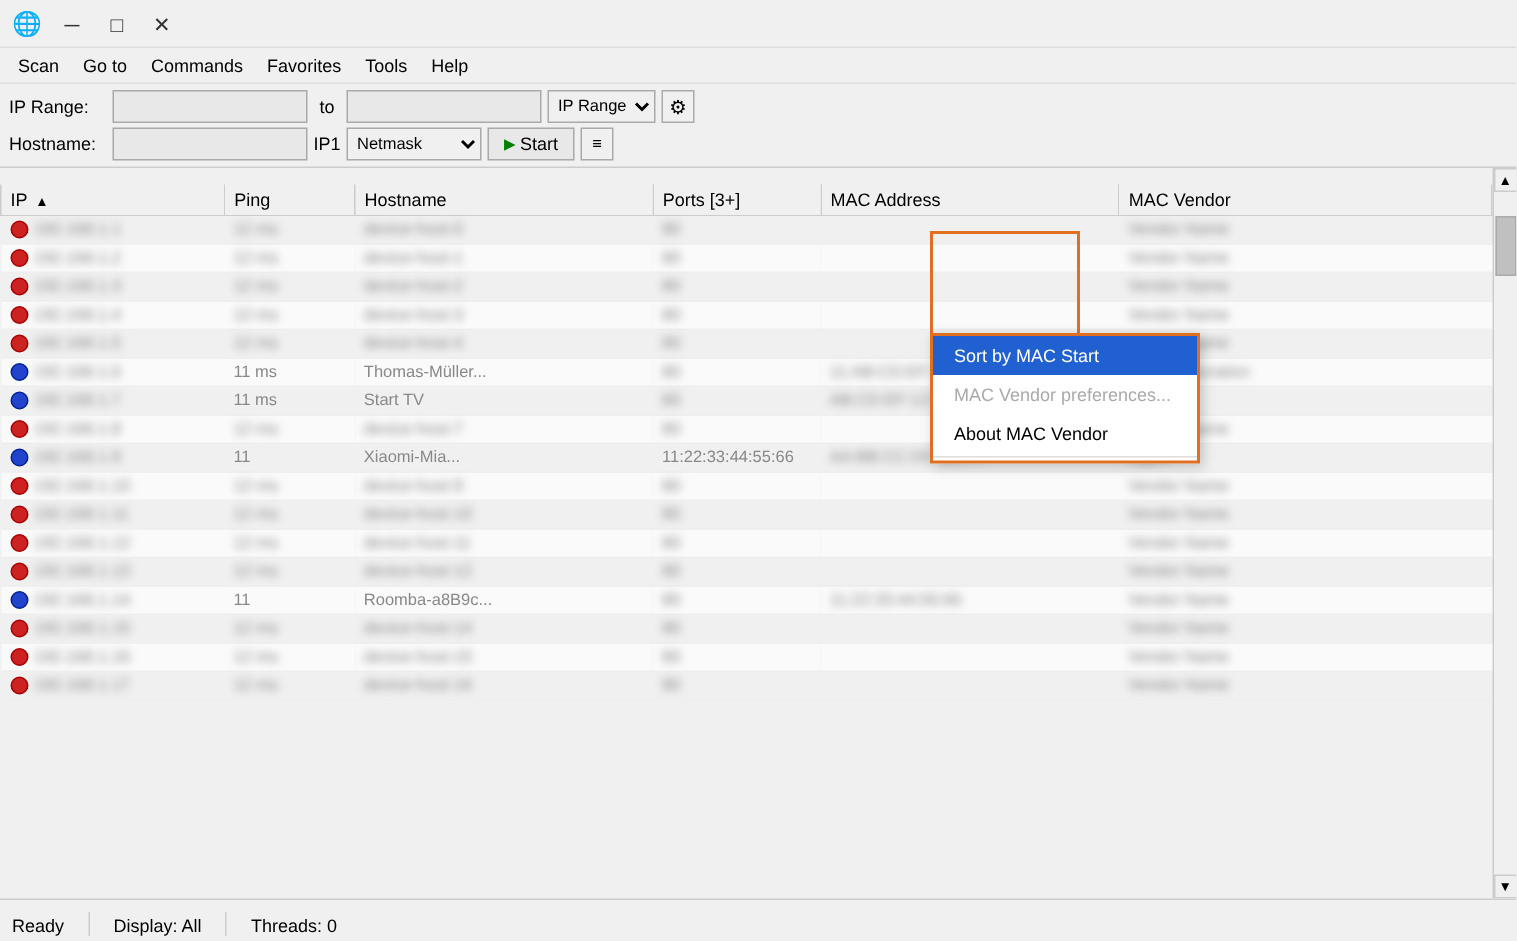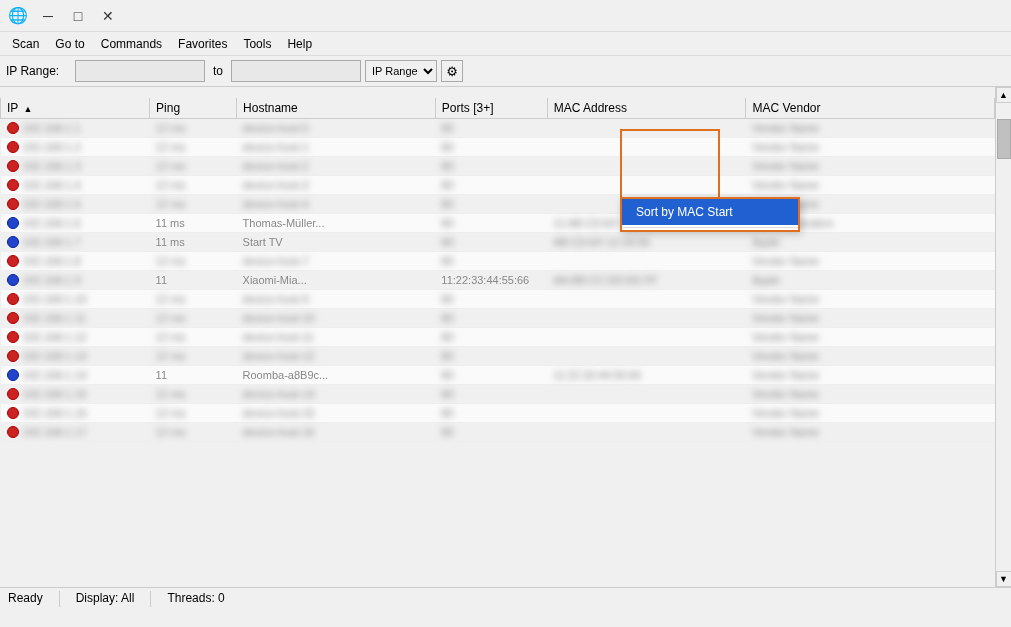--- a/index.html
+++ b/index.html
@@ -197,23 +197,23 @@
       overflow-y: auto;
       overflow-x: hidden;
       position: relative;
     }
 
     
     .statusbar {
       background: #f0f0f0;
       border-top: 1px solid #ccc;
       display: flex;
-      align-items: flex-start;
+      align-items: flex-end;
       padding: 3px 8px;
-      height: 40px;
+      height: 28px;
       gap: 0;
     }
     .status-section {
       font-size: 12px;
       color: #000;
       padding-right: 16px;
     }
     .status-divider {
       width: 1px;
       height: 16px;
@@ -322,20 +322,33 @@
 <div class="toolbar">
   <div class="toolbar-row">
     <span class="toolbar-label">IP Range:</span>
     <input class="toolbar-input" type="text" value="" style="background: rgb(232, 232, 232);">
     <span class="toolbar-to">to</span>
     <input class="toolbar-input" type="text" value="" style="background: rgb(232, 232, 232);">
     <select class="toolbar-select">
       <option>IP Range</option>
     </select>
     <div class="toolbar-gear">⚙</div>
+  </div>
+  <div class="toolbar-row">
+    <span class="toolbar-label">Hostname:</span>
+    <input class="toolbar-input" type="text" value="" style="background: rgb(232, 232, 232);">
+    <span class="toolbar-label" style="min-width:auto;">IP1</span>
+    <select class="toolbar-select" style="width:90px;">
+      <option>Netmask</option>
+    </select>
+    <button class="start-btn">
+      <span class="play-icon">▶</span>
+      <span>Start</span>
+    </button>
+    <div class="list-icon">≡</div>
   </div>
 </div>
 
 <div class="table-scroll-area">
   <div class="table-wrapper" style="flex:1;">
     <table class="data-table">
       <thead>
         <tr>
           <th class="col-ip">IP <span class="sort-arrow">▲</span></th>
           <th class="col-ping">Ping</th>
@@ -531,20 +544,22 @@
             <td style="filter: blur(3px); user-select: none;">device-host-16</td>
             <td style="filter: blur(3px); user-select: none;">80</td>
             <td></td>
             <td style="filter: blur(3px); user-select: none;">Vendor Name</td>
           </tr>
         </tbody>
     </table>
 
     <div class="context-menu">
       <div class="context-menu-item selected">Sort by MAC Start</div>
+      <div class="context-menu-item disabled">MAC Vendor preferences...</div>
+      <div class="context-menu-item">About MAC Vendor</div>
       <div class="context-menu-separator"></div>
     </div>
 
     <div class="bracket-line" style="top: 42px; left: 620px; width: 100px; height: 2px;"></div>
 
     <div class="bracket-line" style="top: 42px; left: 718px; width: 2px; height: 70px;"></div>
 
     <div class="bracket-line" style="top: 110px; left: 620px; width: 100px; height: 2px;"></div>
 
     <div class="bracket-line" style="top: 42px; left: 620px; width: 2px; height: 70px;"></div>

